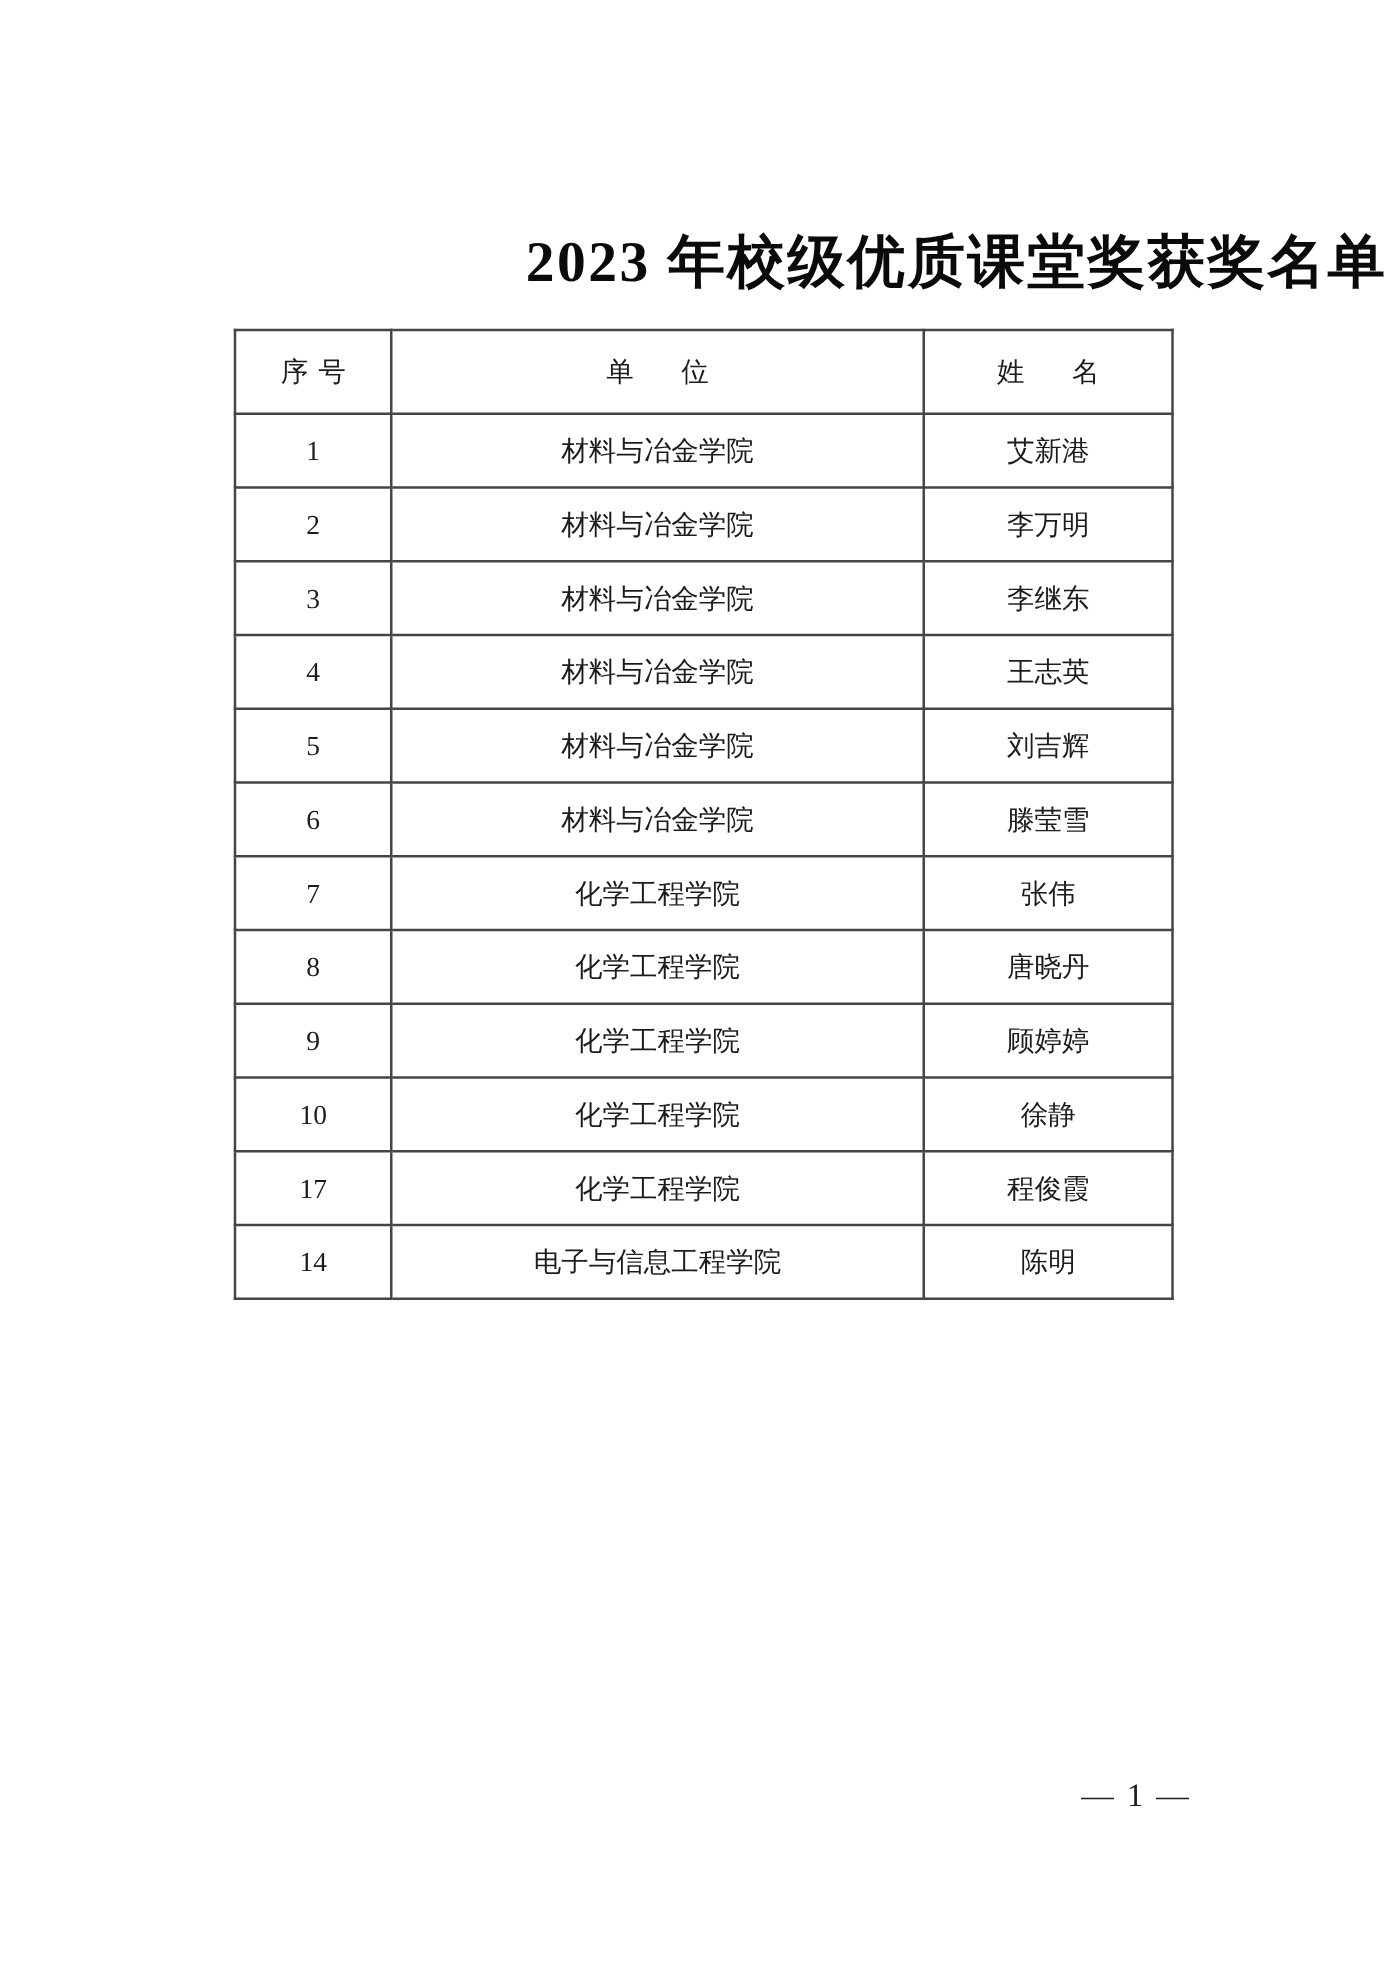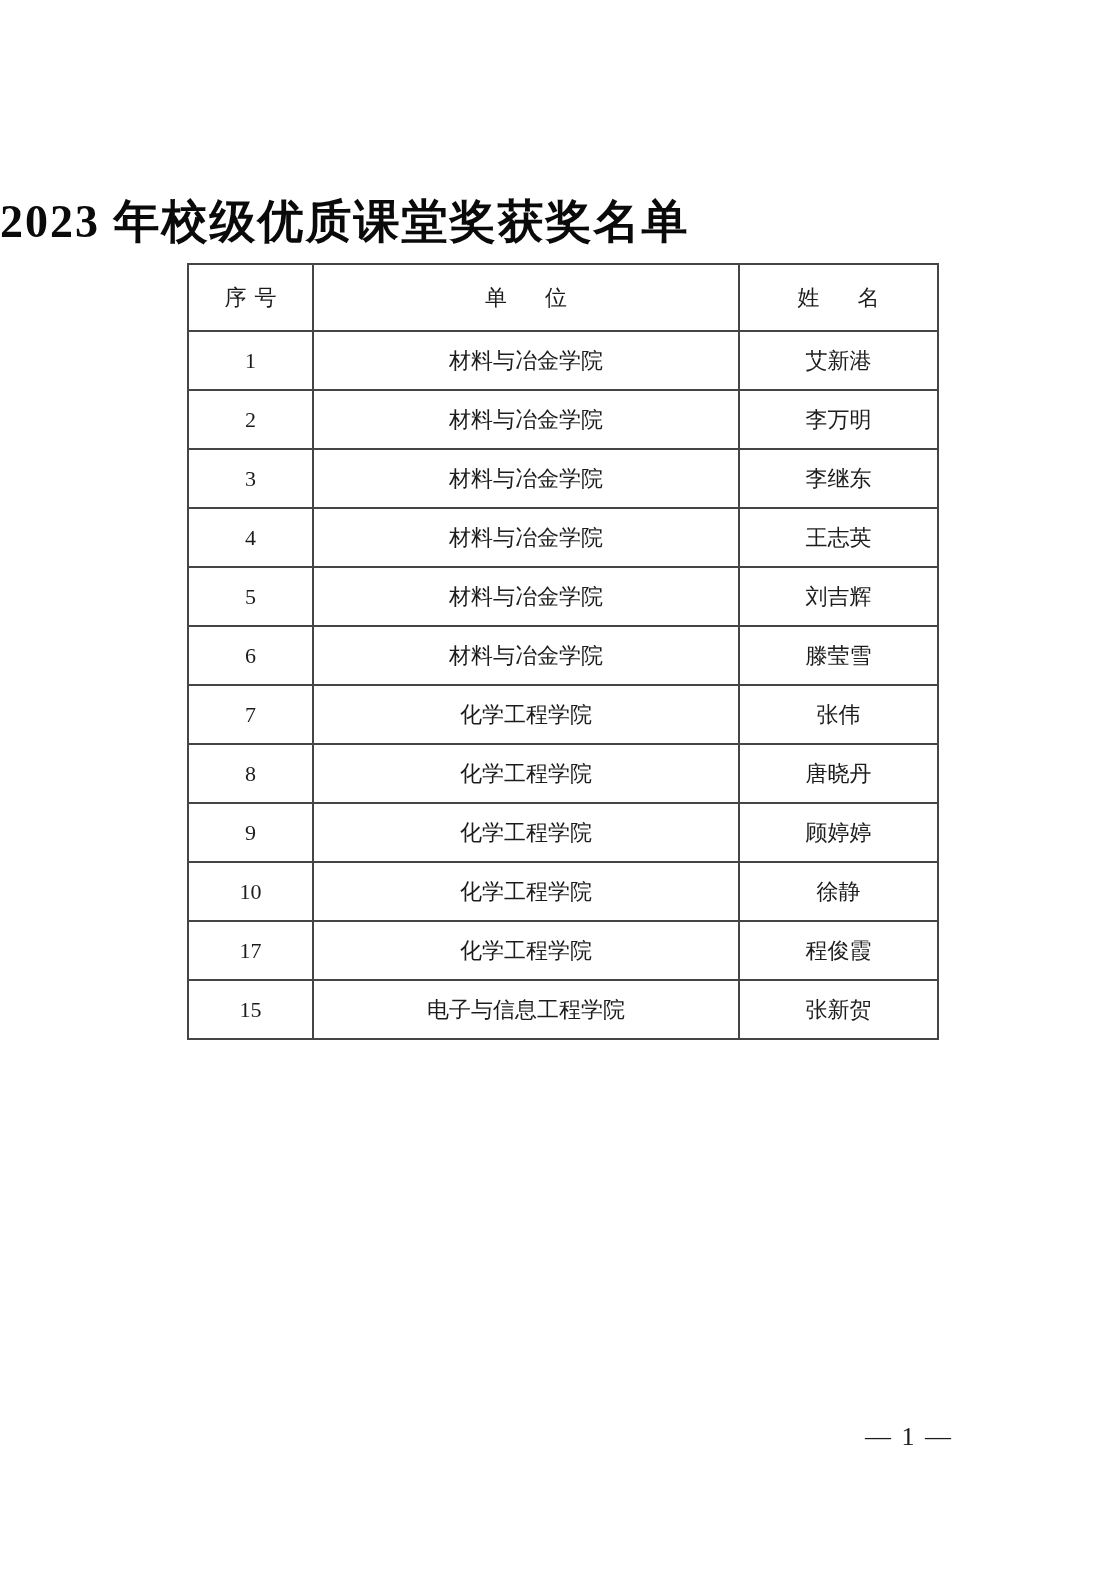--- a/index.html
+++ b/index.html
@@ -12,24 +12,24 @@
     position: relative;
     width: 1110px;
     height: 1586px;
     background: #ffffff;
     font-family: "Liberation Serif", "DejaVu Serif", serif;
     color: #111111;
     overflow: hidden;
   }
   .doc-title {
     position: absolute;
-    top: 192px;
+    top: 180px;
     left: 0;
     width: 100%;
-    text-align: left;
+    text-align: right;
     font-size: 46px;
     line-height: 60px;
     font-weight: bold;
     letter-spacing: 2px;
     color: #0a0a0a;
     white-space: nowrap;
   }
   .award-table {
     position: absolute;
     top: 263px;
@@ -156,26 +156,26 @@
   </tr>
 
   <tr>
     <td>17</td>
     <td>化学工程学院</td>
     <td>程俊霞</td>
   </tr>
 
 
 
+  <tr>
+    <td>14</td>
+    <td>电子与信息工程学院</td>
+    <td>陈明</td>
+  </tr>
 
-  <tr>
-    <td>15</td>
-    <td>电子与信息工程学院</td>
-    <td>张新贺</td>
-  </tr>
 
 
 </tbody>
   </table>
 
   <div class="page-number">— 1 —</div>
 
 </div>
 
 </body></html>

